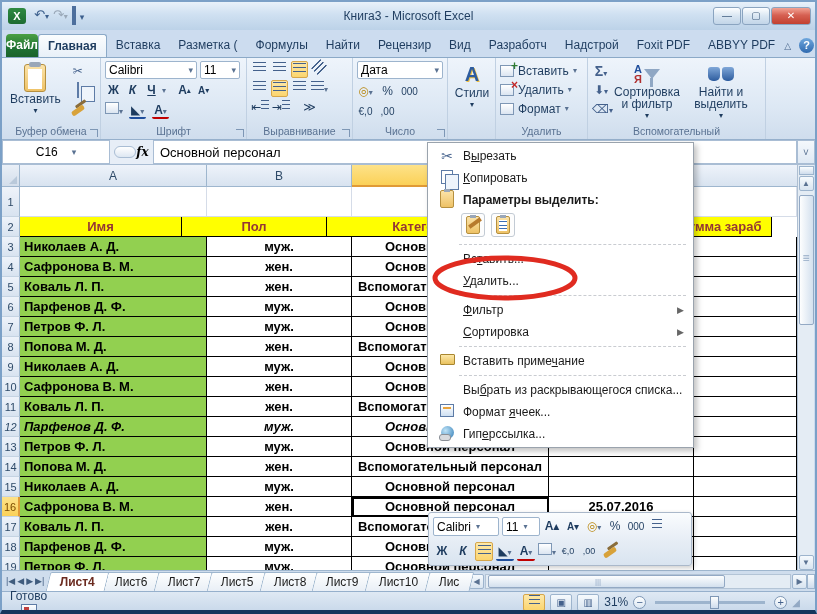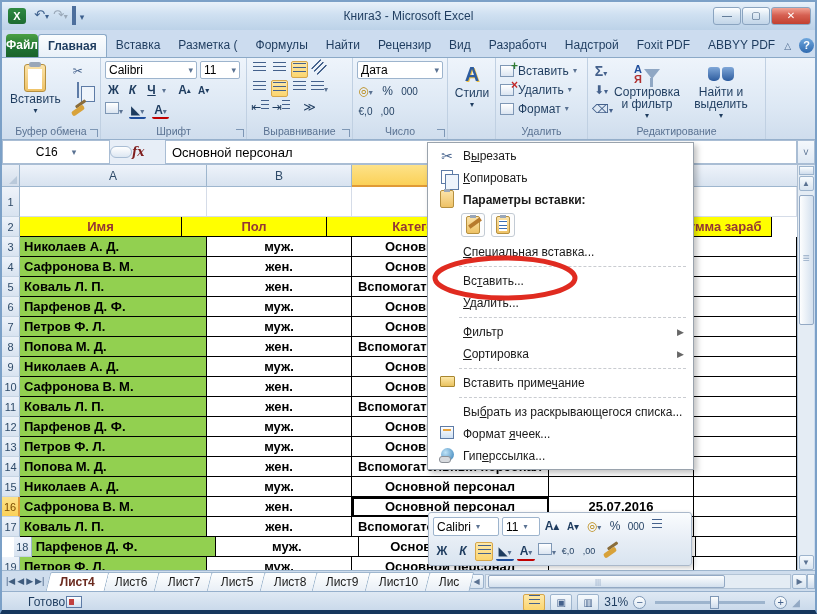--- a/index.html
+++ b/index.html
@@ -90,22 +90,22 @@
   .binoc i { width:12px; height:14px; background:linear-gradient(#7fa7d8,#2d5c9e); border-radius:3px 3px 5px 5px; }
   .binoc i + i { margin-left:2px; }
   .styles-A { font-size:20px; font-weight:bold; color:#2d5c9e; text-shadow:1px 1px 0 #f0c040; }
 
   
   .fbar { position:absolute; left:0; top:138px; right:0; height:25px; background:#e7eef7;
     border-bottom:1px solid #a9bdd4; display:flex; align-items:stretch; }
   .namebox { width:108px; background:#fff; border:1px solid #a9bdd4; display:flex; align-items:center;
     justify-content:center; font-size:12px; }
   .namebox .arr { margin-left:14px; font-size:9px; color:#5a7292; }
-  .fx-zone { width:56px; display:flex; align-items:center; justify-content:flex-start;
-    border-right:1px solid #a9bdd4; color:#7f1d1d; }
+  .fx-zone { width:44px; display:flex; align-items:center; justify-content:center;
+    border-right:1px solid #a9bdd4; color:#000000; }
   .fx { font-style:italic; font-family:"DejaVu Serif",serif; font-weight:bold; }
   .dotbtn { width:22px; height:12px; border:1px solid #a9bdd4; border-radius:7px;
     background:linear-gradient(#fff,#dde7f2); }
   .fcontent { flex:1; background:#fff; border:1px solid #a9bdd4; border-left:none; display:flex;
     align-items:center; padding-left:6px; font-size:13px; }
   .fexpand { width:18px; background:linear-gradient(#f4f8fc,#dfe9f4); border:1px solid #a9bdd4;
     color:#5a7292; text-align:center; line-height:23px; font-size:10px; }
 
   
   .sheet { position:absolute; left:0; top:163px; width:795px; height:405px; background:#fff; overflow:hidden; }
@@ -195,21 +195,21 @@
   .hs-btn { width:15px; height:15px; background:linear-gradient(#f6fafd,#d8e4f0); border:1px solid #9db4cd;
     border-radius:2px; color:#5a7292; font-size:8px; text-align:center; line-height:13px; }
   .hs-track { flex:1; height:15px; background:#e4ecf4; border:1px solid #b3c4d6; margin:0 1px; position:relative; }
   .hs-thumb { position:absolute; left:2px; top:0; bottom:0; width:78%;
     background:linear-gradient(#fdfefe,#d3e0ee); border:1px solid #93a9c4; border-radius:2px; }
   .hs-thumb::after{content:"|||"; position:absolute; left:45%; top:1px; color:#93a9c4; font-size:8px;}
 
   
   .statusbar { position:absolute; left:0; top:589px; right:0; height:21px;
     background:linear-gradient(#dfe9f4,#c8d8ea); border-top:1px solid #96b0cc; display:flex; align-items:center; }
-  .status-left { display:flex; align-items:center; gap:1px; padding-left:26px; color:#1e3c5f; }
+  .status-left { display:flex; align-items:center; gap:1px; padding-left:8px; color:#1e3c5f;flex-direction:column; }
   .macro-ic { width:16px; height:12px; background:linear-gradient(#fff,#cfe0f2); border:1px solid #5d7ba6; position:relative; }
   .macro-ic::after{content:""; position:absolute; left:2px; top:2px; width:5px; height:6px; background:#c04040;}
   .status-right { margin-left:auto; display:flex; align-items:center; gap:5px; padding-right:14px; }
   .view-btn { width:22px; height:17px; border:1px solid #9db4cd; border-radius:2px;
     background:linear-gradient(#f6fafd,#d8e4f0); color:#44618c; font-size:10px; text-align:center; line-height:15px; }
   .view-btn.hl { background:linear-gradient(#fde8a9,#fbd56f); border-color:#d6a64a; }
   .zoom-track { width:110px; height:3px; background:#9db4cd; position:relative; margin:0 4px; }
   .zoom-knob { position:absolute; left:50%; top:-5px; width:9px; height:13px; background:linear-gradient(#fdfefe,#cfdded);
     border:1px solid #7e97b5; }
   .zbtn { width:13px; height:13px; border-radius:50%; border:1px solid #7e97b5;
@@ -390,21 +390,21 @@
           <span style="font-size:8px">▾</span>
       </div>
       <div class="bigbtn2">
         <div class="binoc" style="height:24px;align-items:center;">
             <i></i>
             <i></i>
           </div>
         <span>Найти и выделить</span>
           <span style="font-size:8px">▾</span>
       </div>
-      <div class="rgroup-label">Редактирование</div>
+      <div class="rgroup-label">Вспомогательный</div>
     </div>
 
     <div style="flex:1"></div>
   </div>
 
   <div class="fbar">
     <div class="namebox">
       <span>C16</span>
         <span class="arr">▾</span>
     </div>
@@ -507,21 +507,21 @@
           <div class="cell tb ctr" style="width: 103px;"></div>
         </div>
         <div class="grow" style="height: 20px;">
           <div class="rowhdr">11</div>
           <div class="cell tb name" style="width: 187px;">Коваль Л. П.</div>
           <div class="cell tb ctr" style="width: 145px;">жен.</div>
           <div class="cell tb ctr" style="width: 197px;">Вспомогательный персонал</div>
           <div class="cell tb ctr" style="width: 145px;"></div>
           <div class="cell tb ctr" style="width: 103px;"></div>
         </div>
-        <div class="grow" style="height: 20px;">
+        <div class="grow" style="height: 20px; font-style: italic;">
           <div class="rowhdr">12</div>
           <div class="cell tb name" style="width: 187px;">Парфенов Д. Ф.</div>
           <div class="cell tb ctr" style="width: 145px;">муж.</div>
           <div class="cell tb ctr" style="width: 197px;">Основной персонал</div>
           <div class="cell tb ctr" style="width: 145px;"></div>
           <div class="cell tb ctr" style="width: 103px;"></div>
         </div>
         <div class="grow" style="height: 20px;">
           <div class="rowhdr">13</div>
           <div class="cell tb name" style="width: 187px;">Петров Ф. Л.</div>
@@ -555,21 +555,21 @@
           <div class="cell tb ctr" style="width: 103px;"></div>
         </div>
         <div class="grow" style="height: 20px;">
           <div class="rowhdr">17</div>
           <div class="cell tb name" style="width: 187px;">Коваль Л. П.</div>
           <div class="cell tb ctr" style="width: 145px;">жен.</div>
           <div class="cell tb ctr" style="width: 197px;">Вспомогательный персонал</div>
           <div class="cell tb ctr" style="width: 145px;"></div>
           <div class="cell tb ctr" style="width: 103px;"></div>
         </div>
-        <div class="grow" style="height: 20px; margin-left: 12px;">
+        <div class="grow" style="height: 20px;">
           <div class="rowhdr">18</div>
           <div class="cell tb name" style="width: 187px;">Парфенов Д. Ф.</div>
           <div class="cell tb ctr" style="width: 145px;">муж.</div>
           <div class="cell tb ctr" style="width: 197px;">Основной персонал</div>
           <div class="cell tb ctr" style="width: 145px;"></div>
           <div class="cell tb ctr" style="width: 103px;"></div>
         </div>
         <div class="grow" style="height: 20px;">
           <div class="rowhdr">19</div>
           <div class="cell tb name" style="width: 187px;">Петров Ф. Л.</div>
@@ -593,33 +593,29 @@
       <div class="mi">
         <span class="ico"><span class="scissors">✂</span></span>
         <span class="lbl">В<u>ы</u>резать</span>
       </div>
       <div class="mi">
         <span class="ico"><span class="copy-ic" style="display:inline-block"></span></span>
         <span class="lbl"><u>К</u>опировать</span>
       </div>
       <div class="mi hdr">
         <span class="ico"><span class="clip-sm" style="display:inline-block"></span></span>
-        <span class="lbl">Параметры вставки:</span>
+        <span class="lbl">Параметры выделить:</span>
       </div>
       <div class="paste-opts">
         <div class="popt">
           <span class="clip-sm brush-in"></span>
         </div>
         <div class="popt">
           <span class="clip-sm lines-in"></span>
         </div>
-      </div>
-      <div class="mi">
-        <span class="ico"></span>
-        <span class="lbl"><u>С</u>пециальная вставка...</span>
       </div>
       <div class="msep"></div>
       <div class="mi">
         <span class="ico"></span>
         <span class="lbl">Вс<u>т</u>авить...</span>
       </div>
       <div class="mi">
         <span class="ico"></span>
         <span class="lbl"><u>У</u>далить...</span>
       </div>

